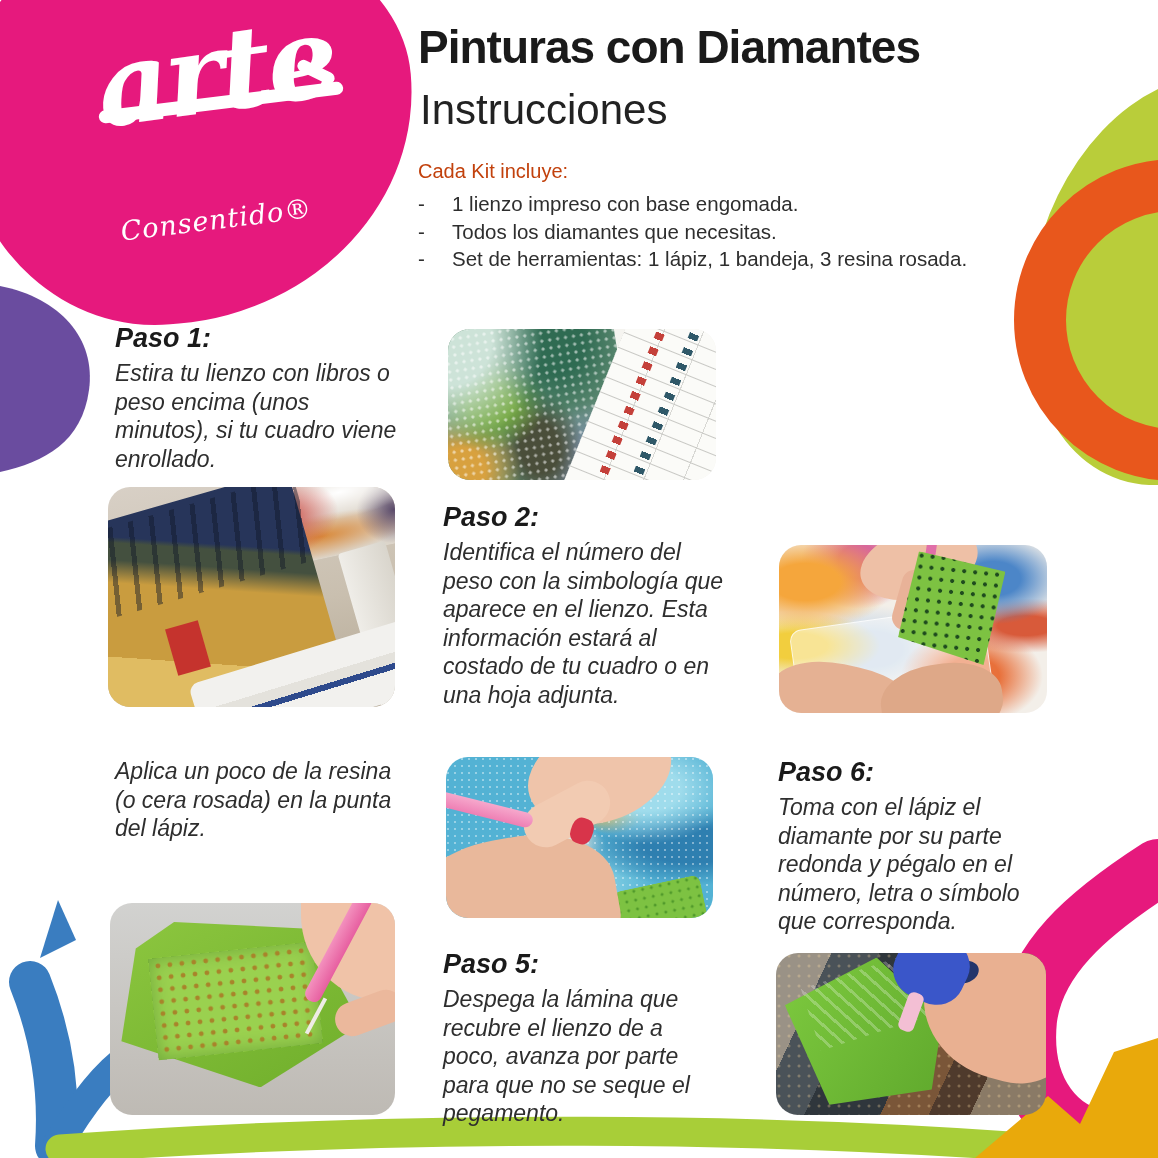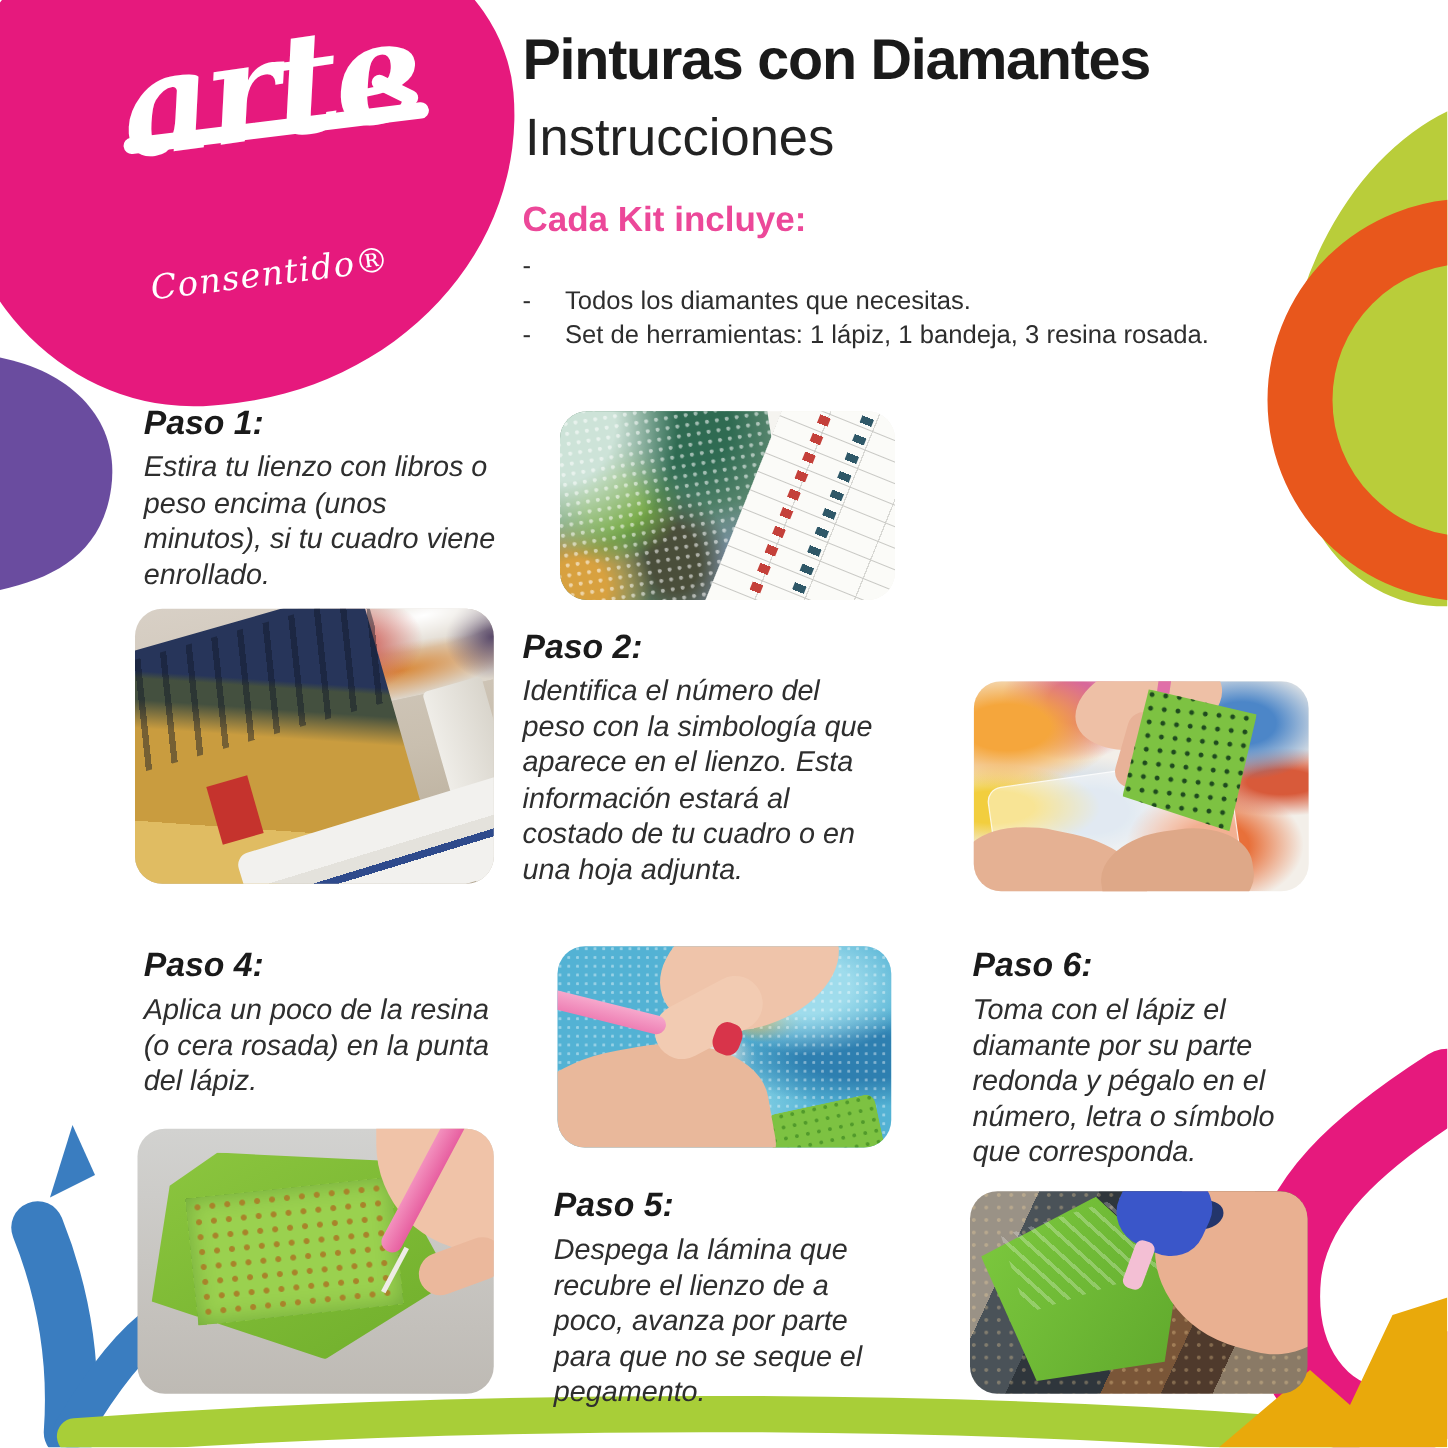--- a/index.html
+++ b/index.html
@@ -25,30 +25,30 @@
   .logo-sub{
     position:absolute;left:120px;top:204px;z-index:3;color:#fff;
     font-family:"DejaVu Serif",serif;font-style:italic;font-size:27px;
     transform:rotate(-7deg);letter-spacing:1px;
   }
   
   .title{position:absolute;left:418px;top:20px;z-index:4;margin:0;font-size:46px;font-weight:700;color:#1A1A1A;letter-spacing:-1px;white-space:nowrap;}
   .subtitle{position:absolute;left:420px;top:86px;z-index:4;margin:0;font-size:42px;font-weight:400;color:#222;}
   
   .kit{position:absolute;left:418px;top:160px;width:580px;z-index:4;}
-  .kit h2{margin:0 0 7px 0;font-size:28px;font-weight:700;color:#ec4899;}
+  .kit h2{margin:0 0 7px 0;font-size:20px;font-weight:400;color:#c2410c;}
   .kit ul{margin:0;padding:0;list-style:none;}
   .kit li{display:flex;gap:0;font-size:20.5px;line-height:27.5px;color:#2E2E2E;}
   .kit li .dash{width:34px;flex:0 0 34px;}
   
   .step{position:absolute;z-index:4;font-style:italic;}
   .step h3{margin:0 0 5px 0;font-size:27px;font-weight:700;color:#1A1A1A;}
   .step p{margin:0;font-size:23px;line-height:28.5px;color:#2E2E2E;}
   .s1{left:115px;top:323px;width:292px}
-  .s2{left:418px;top:502px;width:286px}
+  .s2{left:443px;top:502px;width:286px}
   .s3{left:778px;top:323px;width:270px}
   .s4{left:115px;top:757px;width:286px}
   .s5{left:443px;top:949px;width:270px}
   .s6{left:778px;top:757px;width:270px}
   
   .photo{position:absolute;z-index:3;border-radius:22px;overflow:hidden;}
   .photo > div{position:absolute;}
   .p1{left:108px;top:487px;width:287px;height:220px;background:linear-gradient(170deg,#D8D0C6 0%,#C9BFAF 55%,#B2A692 100%);}
   .p1-bags{left:40%;top:-8%;width:72%;height:40%;transform:rotate(-12deg);border-radius:20px;background:#DDD6CB;
     background-image:radial-gradient(closest-side at 28% 45%,#C9423B,transparent),
@@ -171,20 +171,21 @@
   <div class="logo-sub">Consentido®</div>
 
   <h1 class="title">Pinturas con Diamantes</h1>
   <h2 class="subtitle">Instrucciones</h2>
 
   <div class="kit">
     <h2>Cada Kit incluye:</h2>
     <ul>
       <li>
         <span class="dash">-</span>
+        <span>1 lienzo impreso con base engomada.</span>
       </li>
       <li>
         <span class="dash">-</span>
         <span>Todos los diamantes que necesitas.</span>
       </li>
       <li>
         <span class="dash">-</span>
         <span>Set de herramientas: 1 lápiz, 1 bandeja, 3 resina rosada.</span>
       </li>
     </ul>
@@ -192,21 +193,20 @@
 
   <div class="step s1">
     <h3>Paso 1:</h3>
     <p>Estira tu lienzo con libros o peso encima (unos minutos), si tu cuadro viene enrollado.</p>
   </div>
   <div class="step s2">
     <h3>Paso 2:</h3>
     <p>Identifica el número del peso con la simbología que aparece en el lienzo. Esta información estará al costado de tu cuadro o en una hoja adjunta.</p>
   </div>
   <div class="step s4">
-    <h3>Paso 4:</h3>
     <p>Aplica un poco de la resina (o cera rosada) en la punta del lápiz.</p>
   </div>
   <div class="step s5">
     <h3>Paso 5:</h3>
     <p>Despega la lámina que recubre el lienzo de a poco, avanza por parte para que no se seque el pegamento.</p>
   </div>
   <div class="step s6">
     <h3>Paso 6:</h3>
     <p>Toma con el lápiz el diamante por su parte redonda y pégalo en el número, letra o símbolo que corresponda.</p>
   </div>

